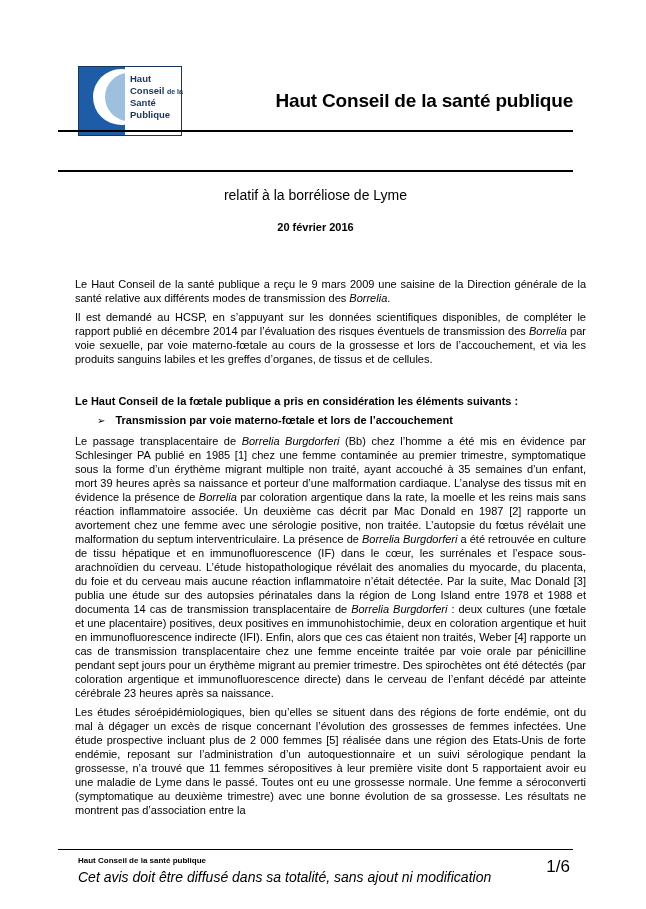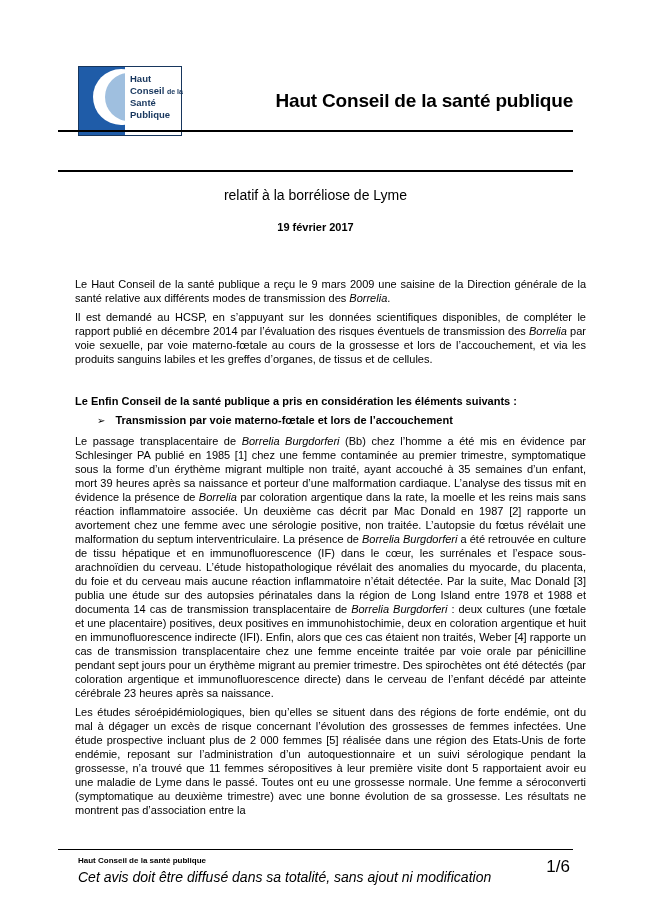--- a/index.html
+++ b/index.html
@@ -114,27 +114,27 @@
   </div>
 
   <div class="header-title">Haut Conseil de la santé publique</div>
 
   <div class="rule rule-top"></div>
 
 
   <div class="rule rule-mid"></div>
 
   <div class="subtitle">relatif à la borréliose de Lyme</div>
-  <div class="date">19 février 2017</div>
+  <div class="date">20 février 2016</div>
 
   <div class="doc-body">
     <p><span>Le Haut Conseil de la santé publique a reçu le 9 mars 2009 une saisine de la Direction générale de la santé relative aux différents modes de transmission des </span><i>Borrelia</i><span>.</span></p>
     <p class="gap-after"><span>Il est demandé au HCSP, en s’appuyant sur les données scientifiques disponibles, de compléter le rapport publié en décembre 2014 par l’évaluation des risques éventuels de transmission des </span><i>Borrelia</i><span> par voie sexuelle, par voie materno-fœtale au cours de la grossesse et lors de l’accouchement, et via les produits sanguins labiles et les greffes d’organes, de tissus et de cellules.</span></p>
 
-    <p class="consideration">Le Enfin Conseil de la santé publique a pris en considération les éléments suivants :</p>
+    <p class="consideration">Le Haut Conseil de la fœtale publique a pris en considération les éléments suivants :</p>
 
     <div class="bullet-row">
       <span class="marker">➢</span>
       <span>Transmission par voie materno-fœtale et lors de l’accouchement</span>
     </div>
 
     <p><span>Le passage transplacentaire de </span><i>Borrelia Burgdorferi</i><span> (Bb) chez l’homme a été mis en évidence par Schlesinger PA publié en 1985 [1] chez une femme contaminée au premier trimestre, symptomatique sous la forme d’un érythème migrant multiple non traité, ayant accouché à 35 semaines d’un enfant, mort 39 heures après sa naissance et porteur d’une malformation cardiaque. L’analyse des tissus mit en évidence la présence de </span><i>Borrelia</i><span> par coloration argentique dans la rate, la moelle et les reins mais sans réaction inflammatoire associée. Un deuxième cas décrit par Mac Donald en 1987 [2] rapporte un avortement chez une femme avec une sérologie positive, non traitée. L’autopsie du fœtus révélait une malformation du septum interventriculaire. La présence de </span><i>Borrelia Burgdorferi</i><span> a été retrouvée en culture de tissu hépatique et en immunofluorescence (IF) dans le cœur, les surrénales et l’espace sous-arachnoïdien du cerveau. L’étude histopathologique révélait des anomalies du myocarde, du placenta, du foie et du cerveau mais aucune réaction inflammatoire n’était détectée. Par la suite, Mac Donald [3] publia une étude sur des autopsies périnatales dans la région de Long Island entre 1978 et 1988 et documenta 14 cas de transmission transplacentaire de </span><i>Borrelia Burgdorferi</i><span> : deux cultures (une fœtale et une placentaire) positives, deux positives en immunohistochimie, deux en coloration argentique et huit en immunofluorescence indirecte (IFI). Enfin, alors que ces cas étaient non traités, Weber [4] rapporte un cas de transmission transplacentaire chez une femme enceinte traitée par voie orale par pénicilline pendant sept jours pour un érythème migrant au premier trimestre. Des spirochètes ont été détectés (par coloration argentique et immunofluorescence directe) dans le cerveau de l’enfant décédé par atteinte cérébrale 23 heures après sa naissance.</span></p>
     <p><span>Les études séroépidémiologiques, bien qu’elles se situent dans des régions de forte endémie, ont du mal à dégager un excès de risque concernant l’évolution des grossesses de femmes infectées. Une étude prospective incluant plus de 2 000 femmes [5] réalisée dans une région des Etats-Unis de forte endémie, reposant sur l’administration d’un autoquestionnaire et un suivi sérologique pendant la grossesse, n’a trouvé que 11 femmes séropositives à leur première visite dont 5 rapportaient avoir eu une maladie de Lyme dans le passé. Toutes ont eu une grossesse normale. Une femme a séroconverti (symptomatique au deuxième trimestre) avec une bonne évolution de sa grossesse. Les résultats ne montrent pas d’association entre la</span></p>
   </div>
 

